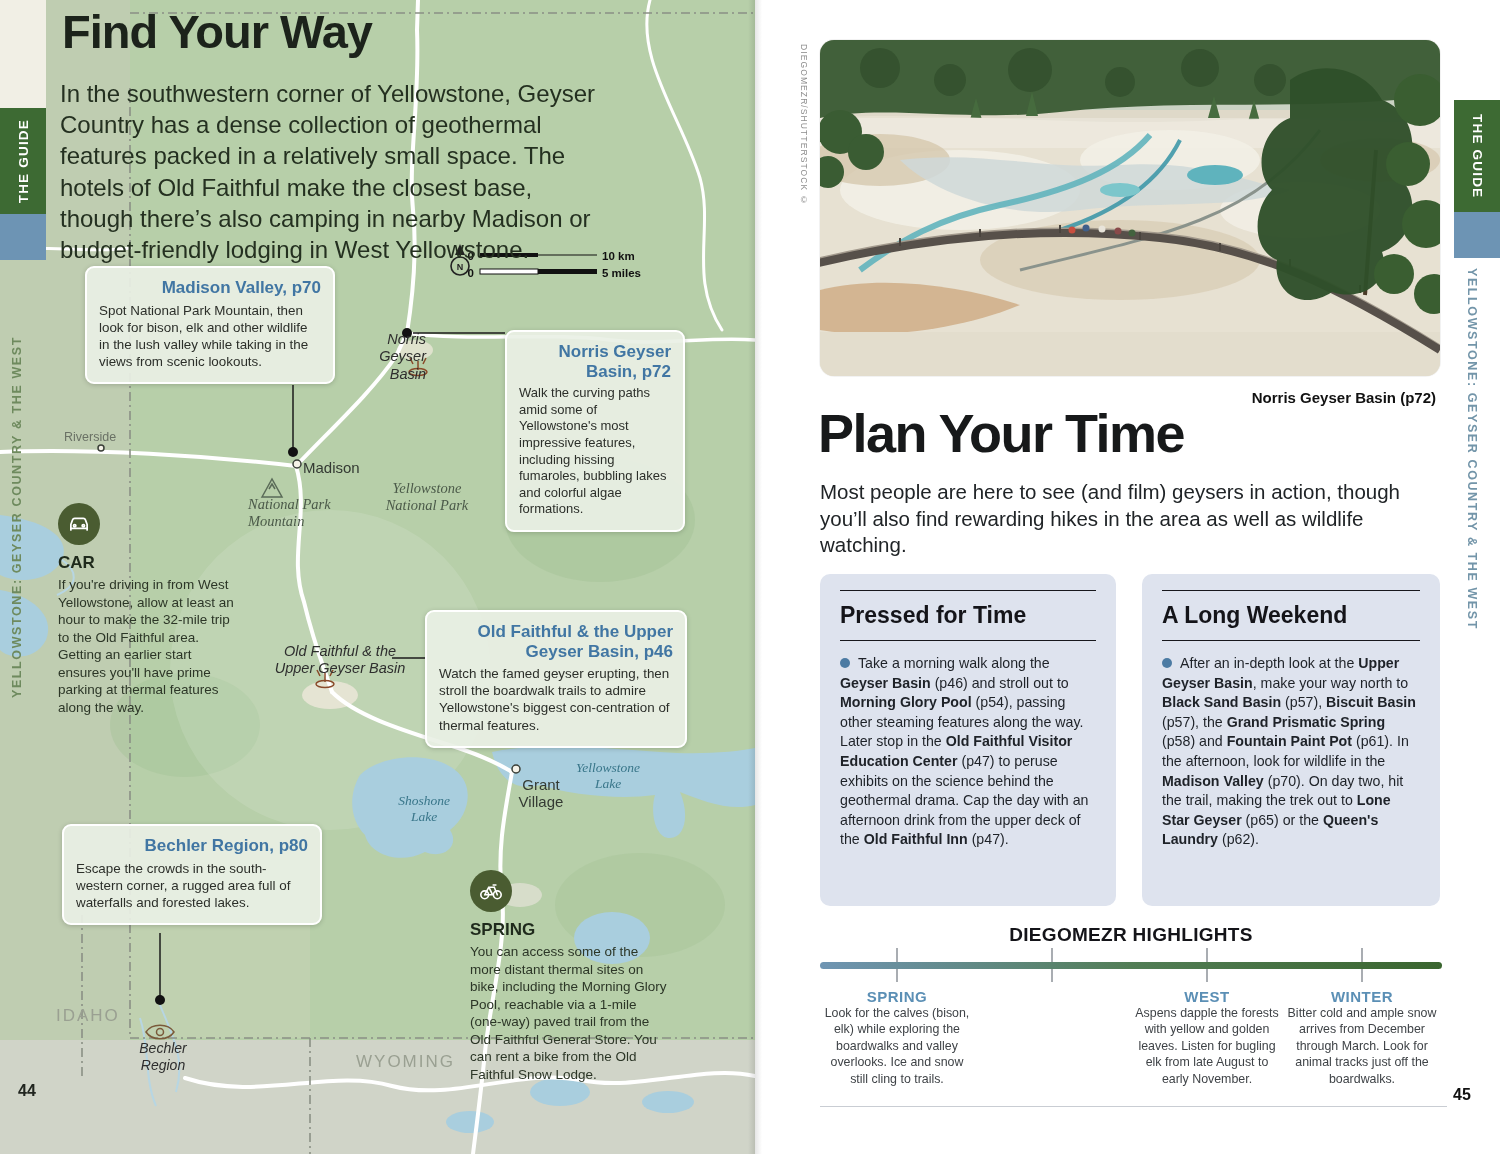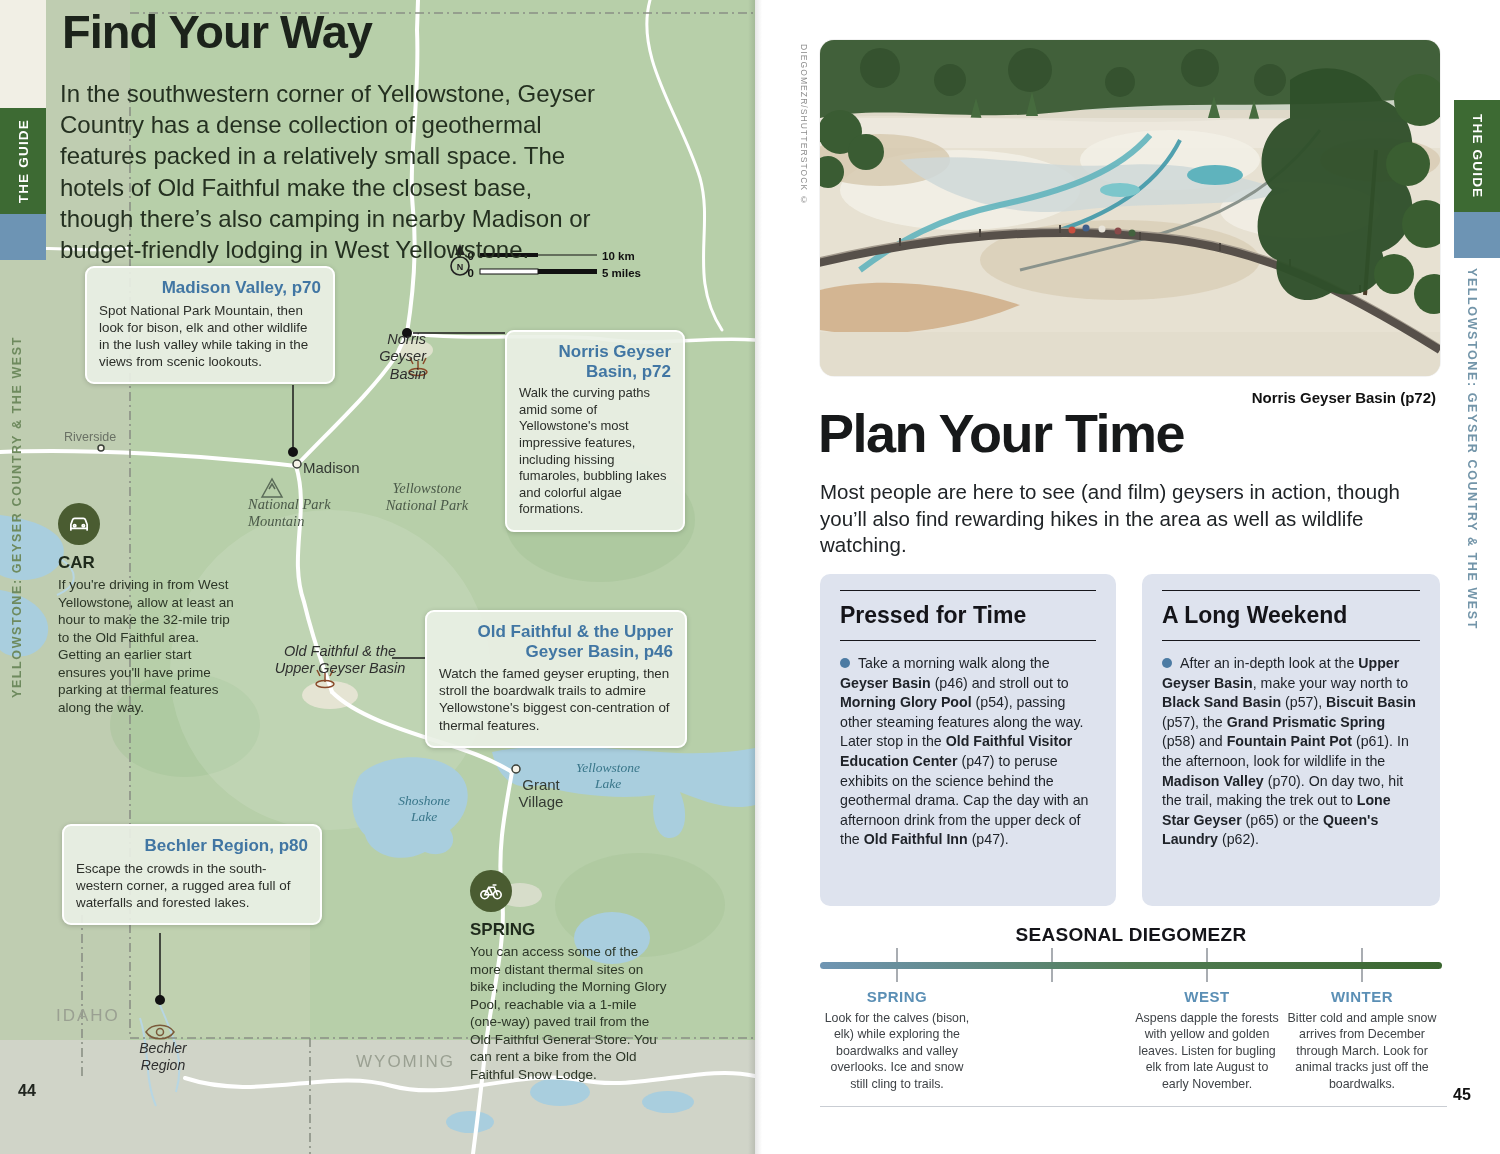--- a/index.html
+++ b/index.html
@@ -87,21 +87,21 @@
   .bullet{display:inline-block;width:10px;height:10px;border-radius:50%;background:#4c7ba3;
           margin-right:8px;}
 
   .seasonal-h{left:820px;top:924px;width:622px;text-align:center;font-weight:bold;
               font-size:19px;letter-spacing:0.3px;color:#141419;}
   .bar{left:820px;top:962px;width:622px;height:7px;border-radius:4px;
        background:linear-gradient(to right,#6f95b3,#527d56,#3a652f);}
   .tick{top:948px;width:2px;height:34px;background:#a9adb2;}
   .season-col{top:988px;width:152px;text-align:center;}
   .season-name{font-weight:bold;font-size:15px;color:#5b8fb5;letter-spacing:0.5px;}
-  .season-text{margin-top:5px;font-size:12.4px;line-height:1.32;color:#3f4347;}
+  .season-text{font-size:12.4px;line-height:1.32;color:#3f4347;}
   .bottom-rule{left:820px;top:1106px;width:627px;height:1px;background:#c9cdd3;}
 </style>
 </head>
 <body>
 
 <div class="spread">
 
   <svg class="map-svg" width="755" height="1154" viewBox="0 0 755 1154">
     <rect width="755" height="1154" fill="#b7cfa9"></rect>
     <rect x="0" y="0" width="130" height="1040" fill="#c3ccb6" opacity="0.65"></rect>
@@ -362,21 +362,21 @@
 
   <div class="abs pbox pbox1">
     <div class="pbox-title">Pressed for Time</div>
     <div class="pbox-body"><span class="bullet"></span><span><span>Take a morning walk along the </span><b>Geyser Basin</b><span> (p46) and stroll out to </span><b>Morning Glory Pool</b><span> (p54), passing other steaming features along the way. Later stop in the </span><b>Old Faithful Visitor Education Center</b><span> (p47) to peruse exhibits on the science behind the geothermal drama. Cap the day with an afternoon drink from the upper deck of the </span><b>Old Faithful Inn</b><span> (p47).</span></span></div>
   </div>
   <div class="abs pbox pbox2">
     <div class="pbox-title">A Long Weekend</div>
     <div class="pbox-body"><span class="bullet"></span><span><span>After an in-depth look at the </span><b>Upper Geyser Basin</b><span>, make your way north to </span><b>Black Sand Basin</b><span> (p57), </span><b>Biscuit Basin</b><span> (p57), the </span><b>Grand Prismatic Spring</b><span> (p58) and </span><b>Fountain Paint Pot</b><span> (p61). In the afternoon, look for wildlife in the </span><b>Madison Valley</b><span> (p70). On day two, hit the trail, making the trek out to </span><b>Lone Star Geyser</b><span> (p65) or the </span><b>Queen's Laundry</b><span> (p62).</span></span></div>
   </div>
 
-  <div class="abs seasonal-h">SEASONAL DIEGOMEZR</div>
+  <div class="abs seasonal-h">DIEGOMEZR HIGHLIGHTS</div>
   <div class="abs tick" style="left:896px;"></div>
   <div class="abs tick" style="left:1051px;"></div>
   <div class="abs tick" style="left:1206px;"></div>
   <div class="abs tick" style="left:1361px;"></div>
   <div class="abs bar"></div>
 
   <div class="abs season-col" style="left:821px;">
     <div class="season-name">SPRING</div>
     <div class="season-text">Look for the calves (bison, elk) while exploring the boardwalks and valley overlooks. Ice and snow still cling to trails.</div>
   </div>

